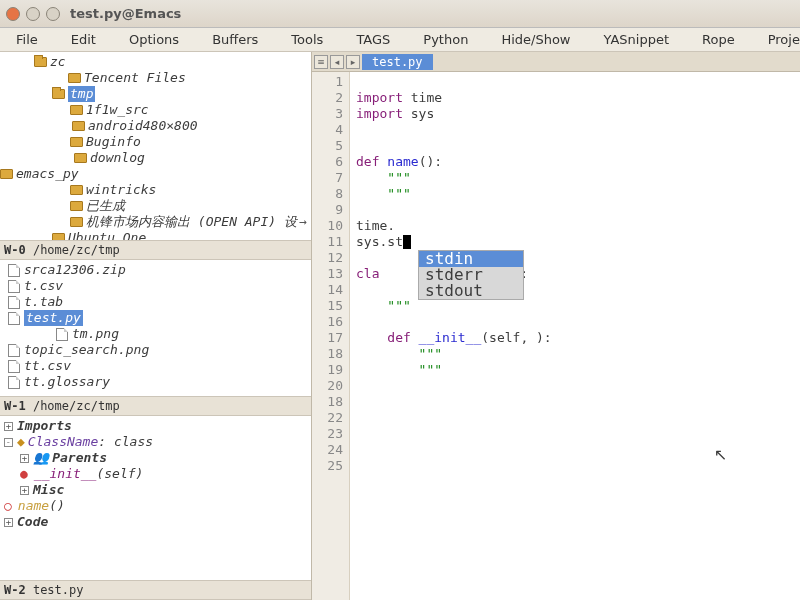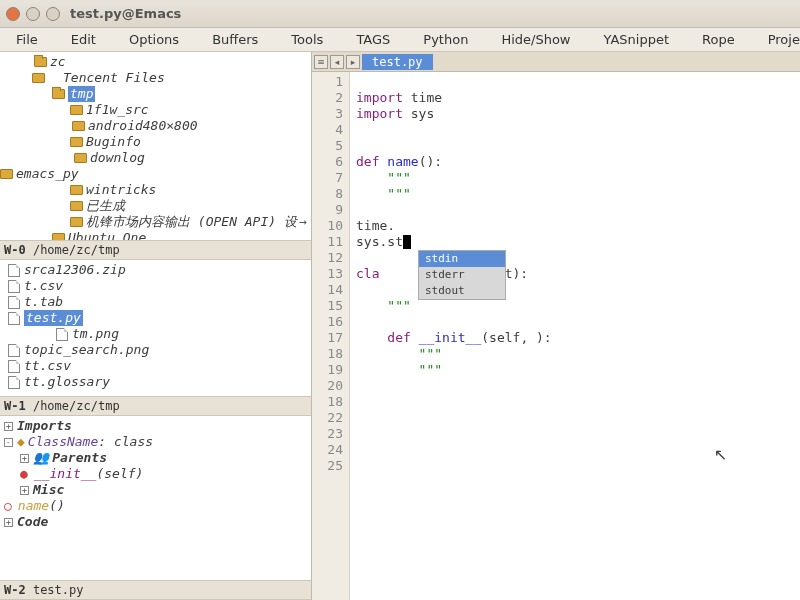--- a/index.html
+++ b/index.html
@@ -34,21 +34,21 @@
 .tab { background: #5b8dd6; color: #fff; padding: 1px 10px; font-size: 12px; font-family: monospace; }
 .editor { flex: 1; display: flex; font-family: "DejaVu Sans Mono", monospace; font-size: 13px; line-height: 16px; position: relative; }
 .gutter { width: 38px; background: #f0ece4; border-right: 1px solid #d8d0c0; text-align: right; color: #888; padding: 2px 6px 2px 2px; }
 .gnum { height: 16px; }
 .code { flex: 1; padding: 2px 6px; position: relative; }
 .cl { height: 16px; white-space: pre; }
 .kw { color: #871f78; }
 .nm { color: #2a2ad0; }
 .str { color: #1b8a1b; }
 .cursorblk { display: inline-block; width: 8px; height: 14px; background: #000; vertical-align: text-bottom; }
-.autocomplete { position: absolute; left: 68px; top: 178px; background: #d8d8d8; border: 1px solid #aaa; font-family: monospace; font-size: 11px; }
+.autocomplete { position: absolute; left: 68px; top: 178px; background: #d8d8d8; border: 1px solid #aaa; font-family: monospace; font-size: 16px; }
 .ac-row { padding: 0 40px 0 6px; height: 16px; line-height: 16px; }
 .ac-row.selac { background: #5b8dd6; color: #fff; }
 .arrow { color: #555; margin-left: auto; padding-right: 4px; }
 .cursor-ptr { position: absolute; left: 714px; top: 445px; font-size: 16px; }
 .ornode { color: #c8a040; }
 .cls { color: #6a3fa0; }
 .func { color: #871f78; }
 </style>
 </head>
 <body>
@@ -81,21 +81,21 @@
 
   <div class="layout">
     <div class="left">
 
       <div class="pane" style="height:208px;">
         <div class="pane-body" id="dirtree">
             <div class="tree-row" style="padding-left: 34px;">
               <span class="folder open"></span>
               <span class="node-text">zc</span>
             </div>
-            <div class="tree-row" style="padding-left: 32px; gap: 15px;">
+            <div class="tree-row" style="padding-left: 68px;">
               <span class="folder"></span>
               <span class="node-text">Tencent Files</span>
             </div>
             <div class="tree-row" style="padding-left: 52px;">
               <span class="folder open"></span>
               <span class="node-text sel">tmp</span>
             </div>
             <div class="tree-row" style="padding-left: 70px;">
               <span class="folder"></span>
               <span class="node-text">1f1w_src</span>

